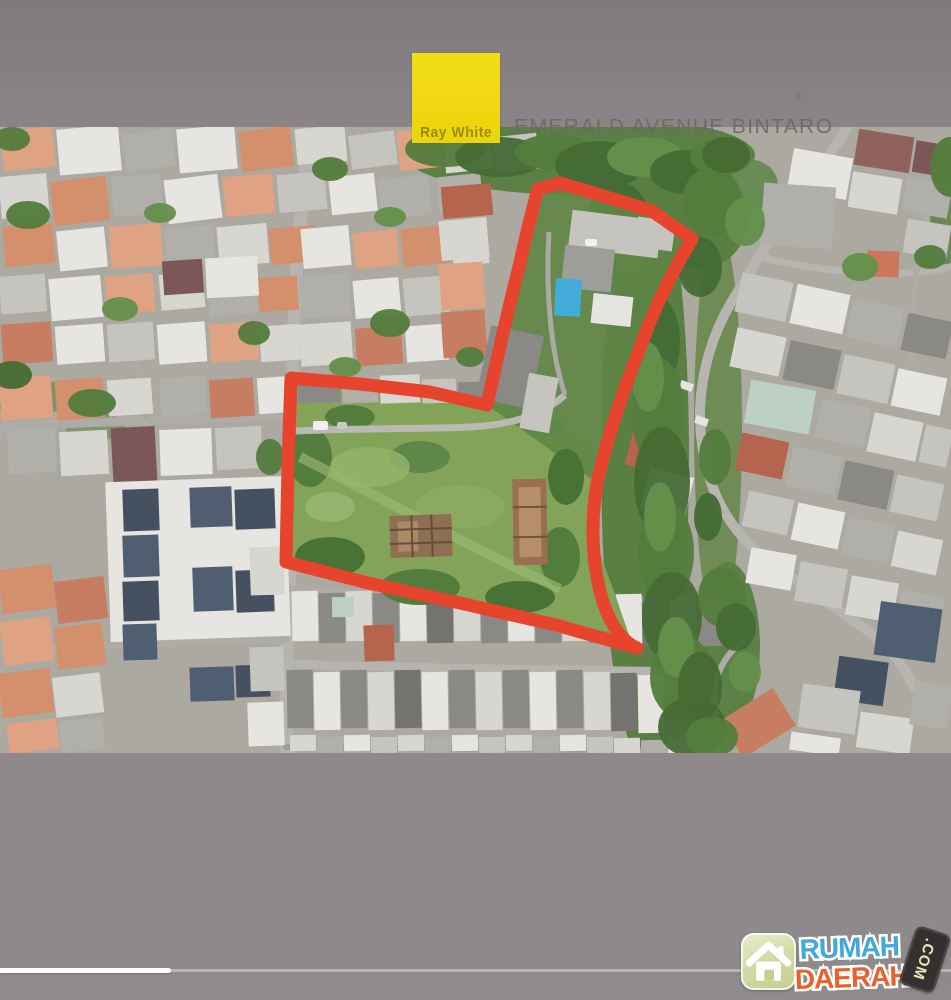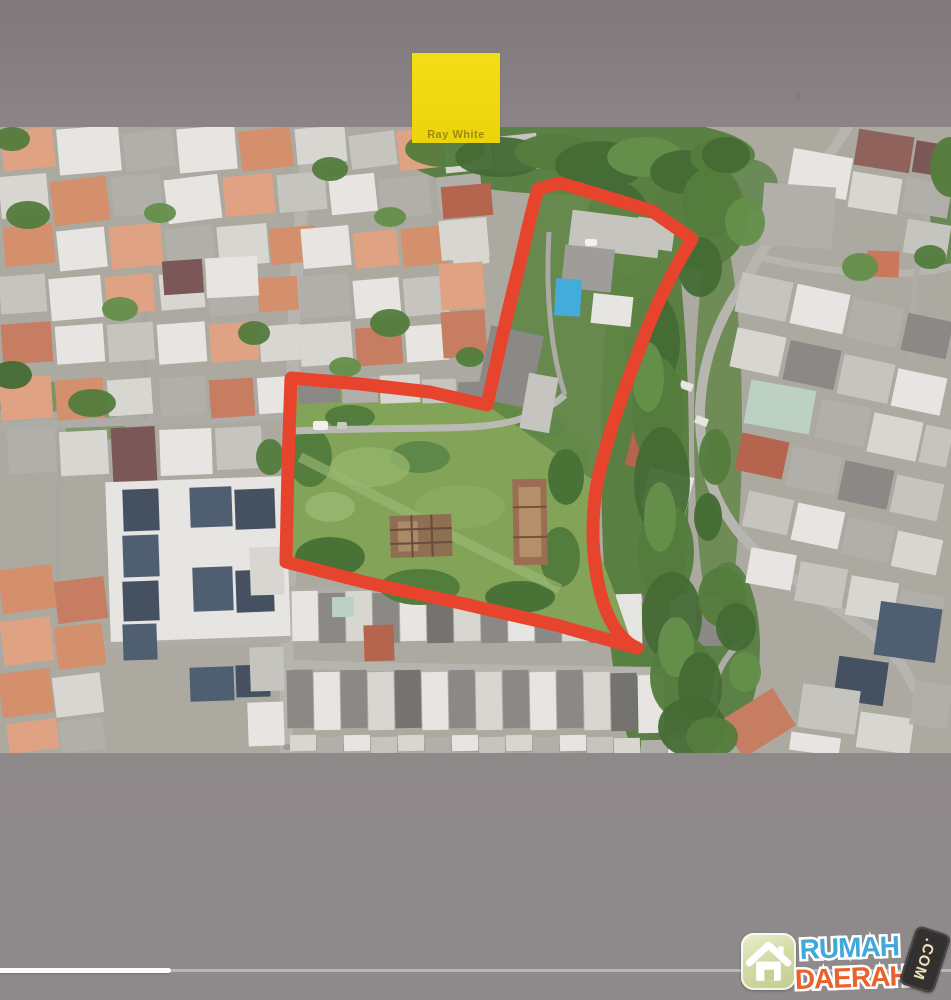--- a/index.html
+++ b/index.html
@@ -10,21 +10,21 @@
   html,body{margin:0;padding:0;background:#555;}
   .stage{position:relative;width:951px;height:1000px;overflow:hidden;
     font-family:"Liberation Sans",sans-serif;
     background:linear-gradient(180deg,#80797b 0%,#8b8486 12%,var(--frame-gray) 100%);}
   
   .header{position:absolute;left:0;top:0;width:951px;height:127px;z-index:4;}
   .logo-box{position:absolute;left:412px;top:53px;width:88px;height:90px;
     background:linear-gradient(180deg,#f3dd17,#ecd40c);z-index:6;
     box-shadow:0 0 0 1px rgba(0,0,0,0.04);}
   .logo-box .cap{position:absolute;left:0;right:0;bottom:3px;text-align:center;
-    font-size:11px;font-weight:bold;color:rgba(92,80,8,0.55);letter-spacing:.5px;}
+    font-size:14px;font-weight:bold;color:rgba(92,80,8,0.55);letter-spacing:.5px;}
   .brand{position:absolute;left:505px;top:54px;width:420px;z-index:6;
     font-size:47px;font-weight:bold;font-style:italic;letter-spacing:-2px;
     color:var(--brand-text);white-space:nowrap;}
   .tm{position:absolute;left:795px;top:92px;font-size:9px;color:#7a7476;z-index:6;}
   .subtitle{position:absolute;left:514px;top:114px;z-index:6;
     font-size:21px;letter-spacing:1.4px;color:var(--subtitle-text);opacity:.88;
     white-space:nowrap;}
   
   .photo{position:absolute;left:0;top:127px;width:951px;height:626px;z-index:2;overflow:hidden;}
   .photo svg{display:block;}
@@ -50,20 +50,21 @@
 </head>
 <body>
 
 <div class="stage">
 
   <div class="header">
     <div class="logo-box">
       <div class="cap">Ray White</div>
     </div>
     <div class="tm">®</div>
+    <div class="subtitle">EMERALD AVENUE BINTARO</div>
   </div>
 
   <div class="photo">
     <svg id="map" width="951" height="626" viewBox="0 0 951 626" xmlns="http://www.w3.org/2000/svg">
       <defs>
           <filter id="soft">
             <feGaussianBlur stdDeviation="0.7"></feGaussianBlur>
           </filter>
         </defs>
       <rect width="951" height="626" fill="#a7a59b"></rect>

